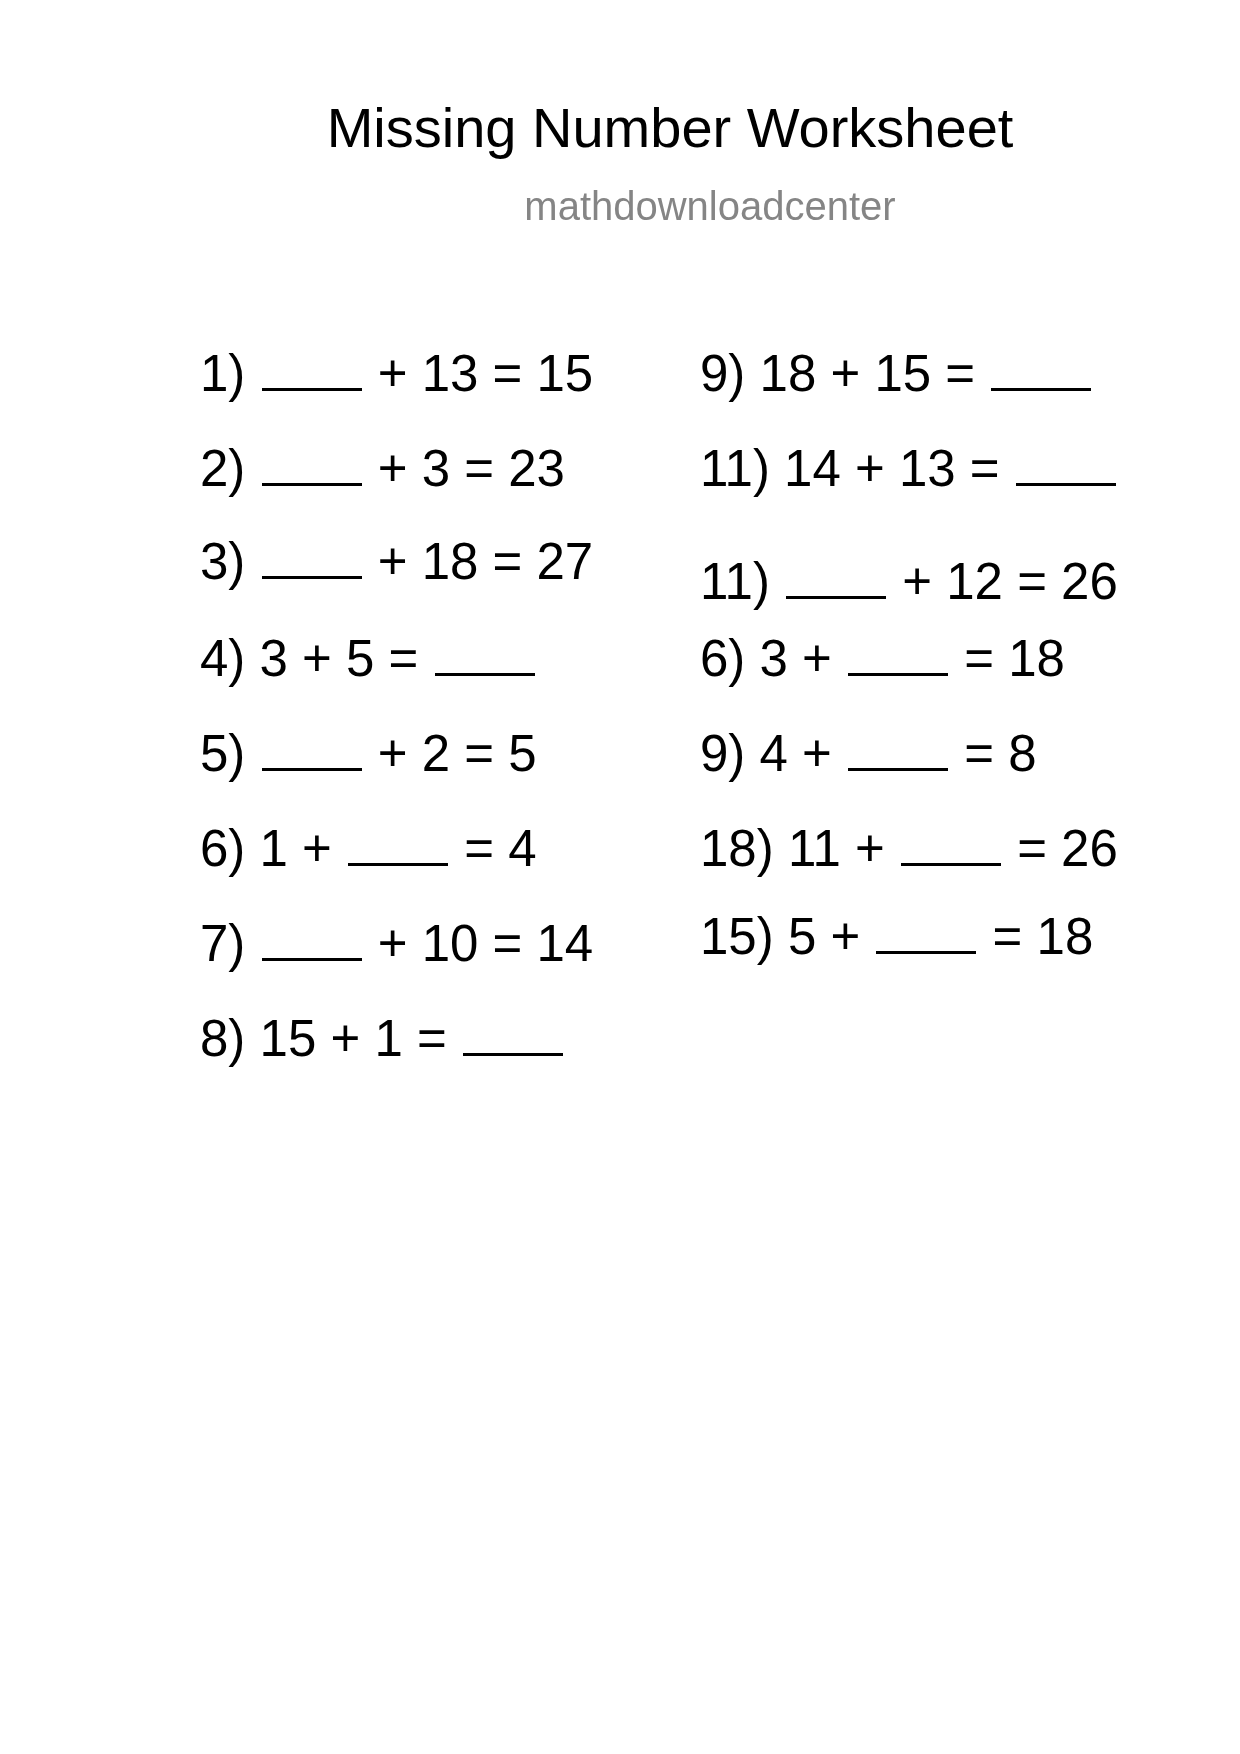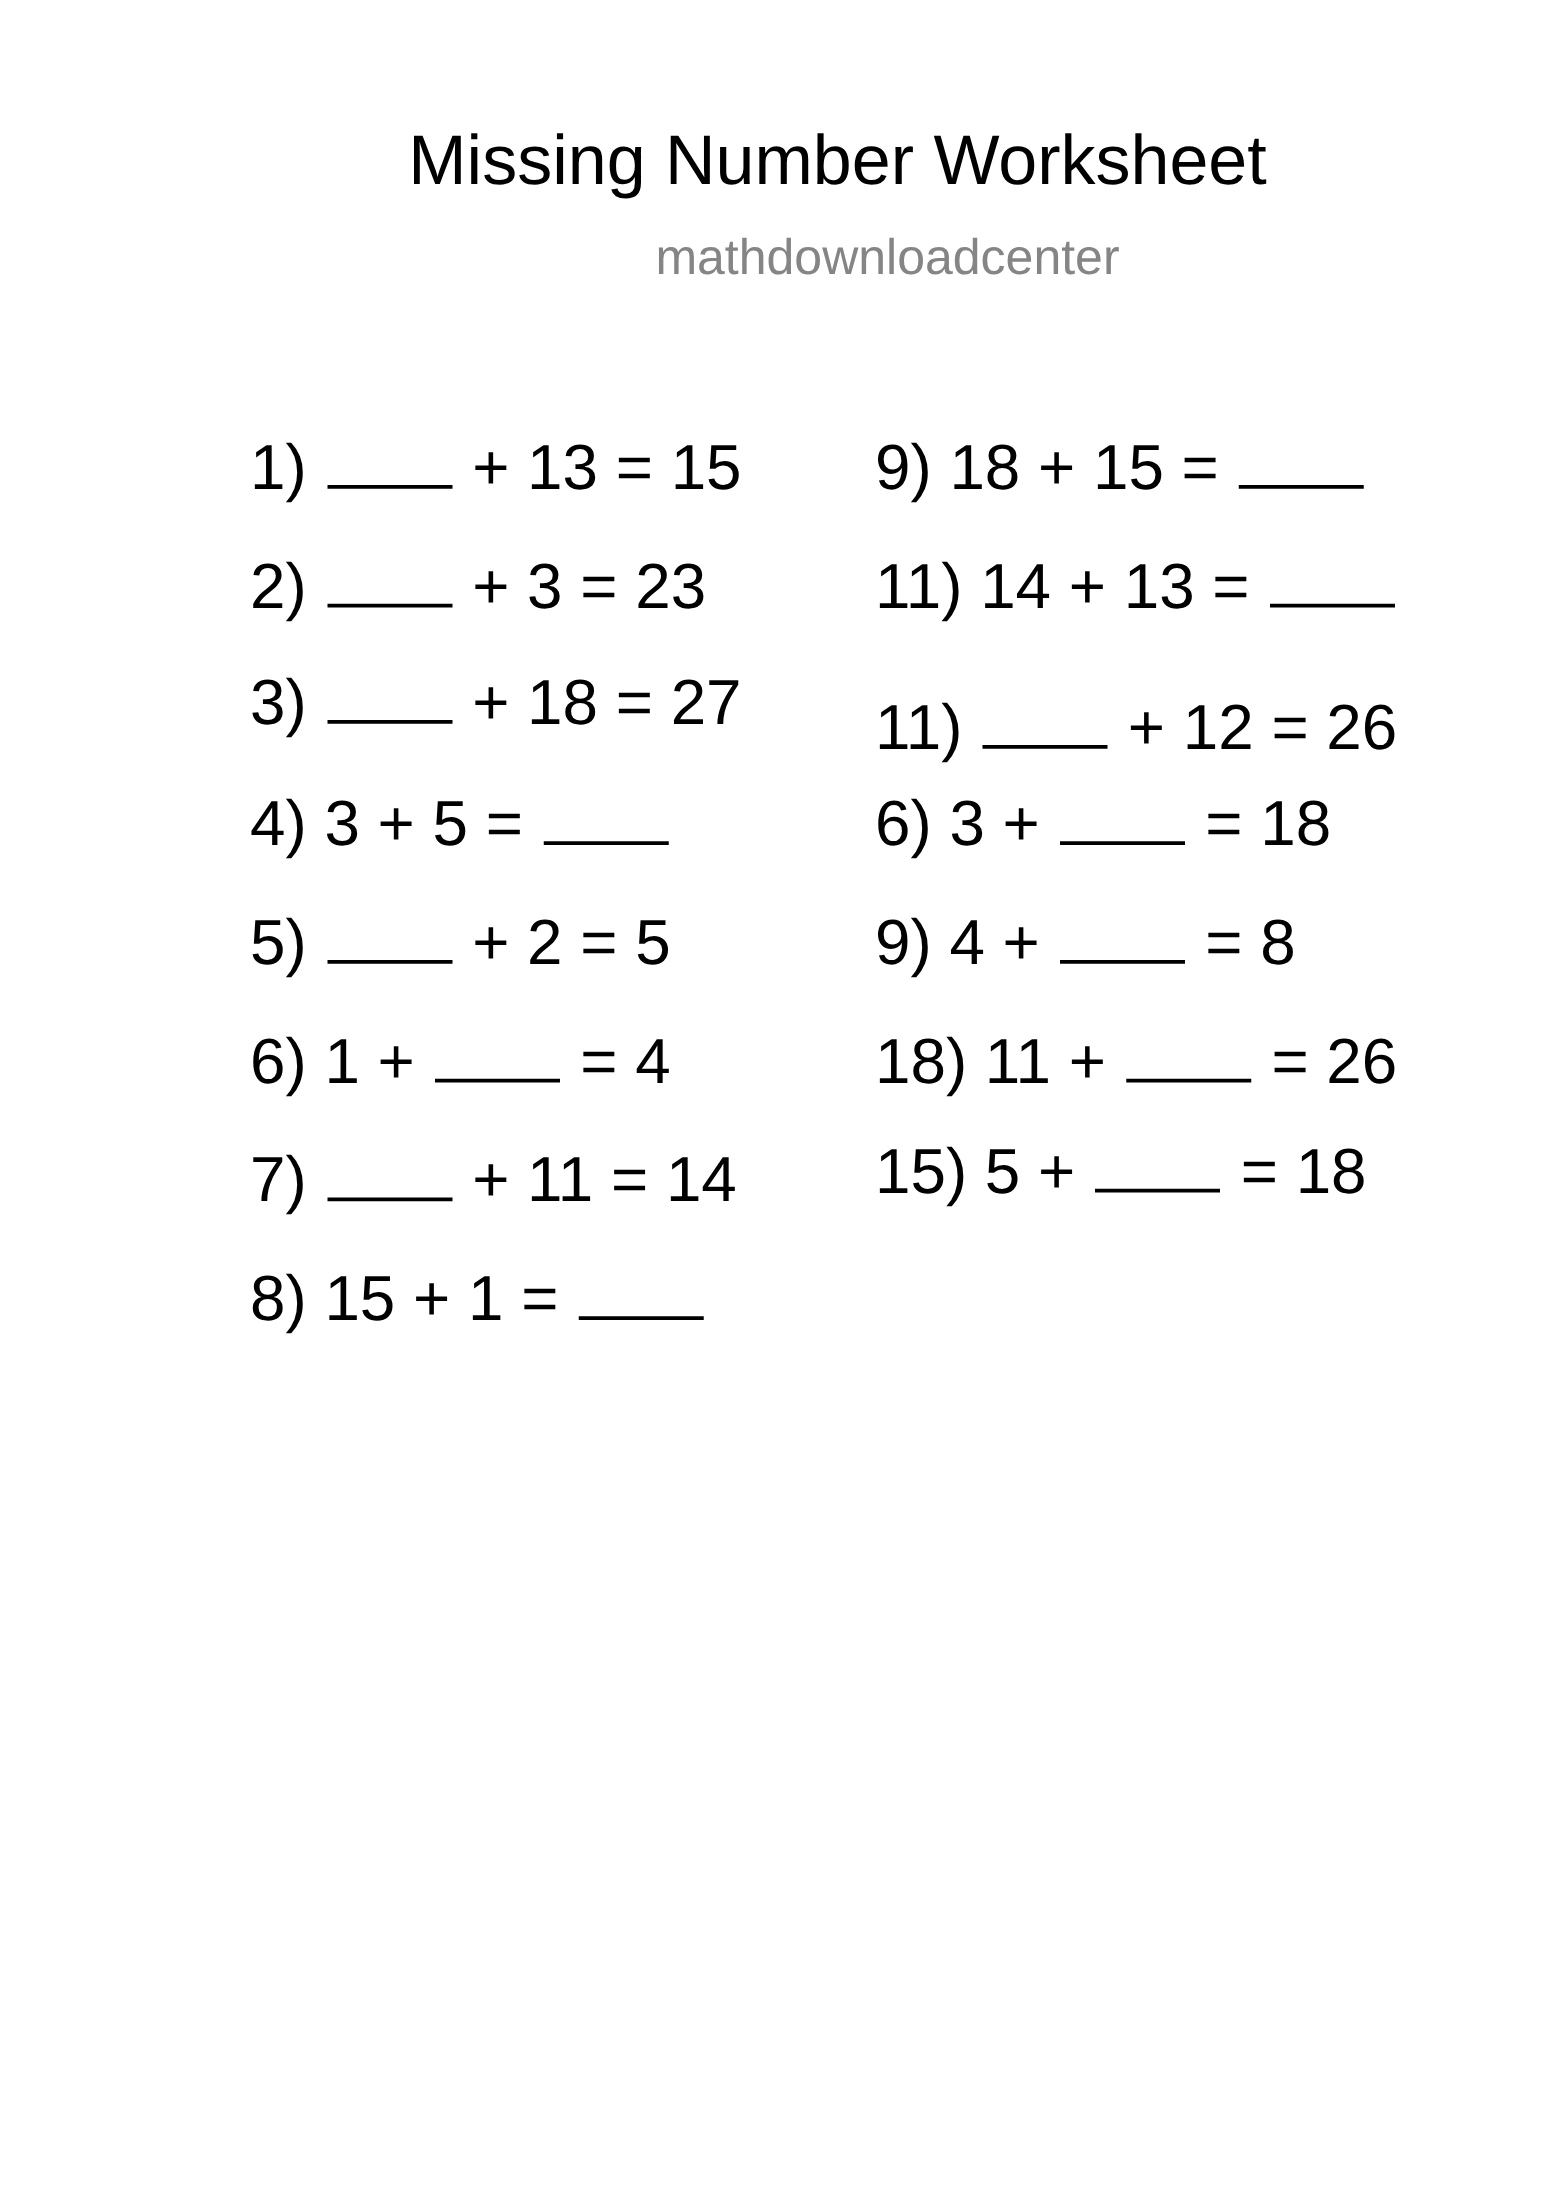--- a/index.html
+++ b/index.html
@@ -92,21 +92,21 @@
   </div>
   <div class="problem" style="top:475px">
     <span>6)</span>
     <span>1 +</span>
     <span class="blank"></span>
     <span>= 4</span>
   </div>
   <div class="problem" style="top:570px">
     <span>7)</span>
     <span class="blank"></span>
-    <span>+ 11 = 14</span>
+    <span>+ 10 = 14</span>
   </div>
   <div class="problem" style="top:665px">
     <span>8)</span>
     <span>15 + 1 =</span>
     <span class="blank"></span>
   </div>
 </div>
 
 <div class="column col-right">
   <div class="problem" style="top:0px">

